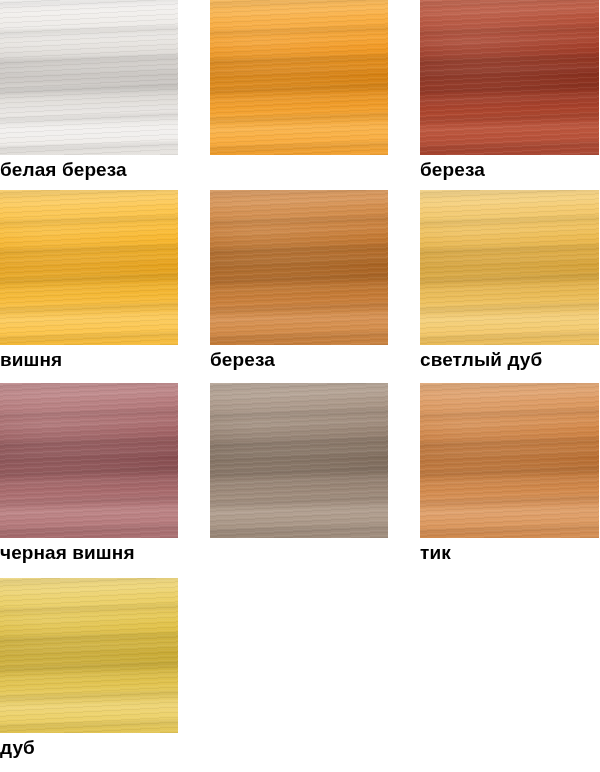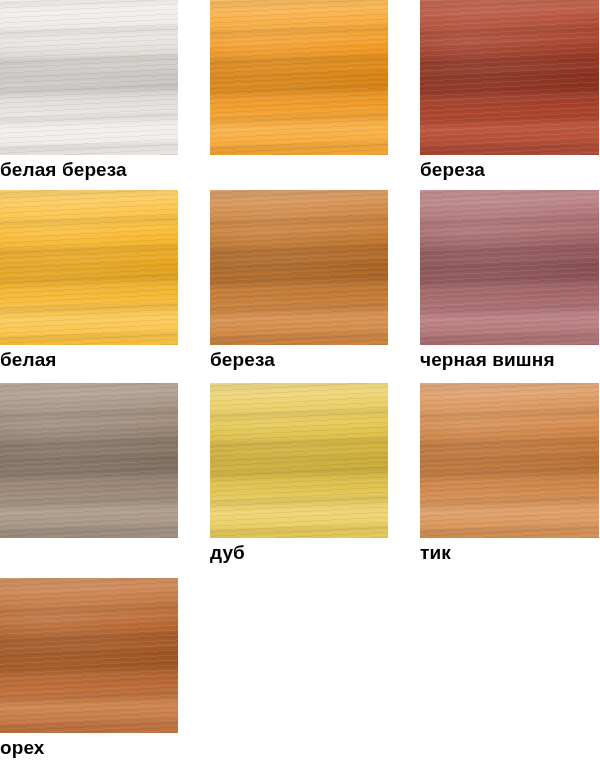--- a/index.html
+++ b/index.html
@@ -139,63 +139,63 @@
           <span class="grain-fine"></span>
         </div>
         <div class="swatch-label">береза</div>
       </div>
       <div class="swatch-cell">
         <div class="swatch-tile" style="background-color: rgb(250, 187, 51); background-image: linear-gradient(rgb(253, 203, 90) 0%, rgb(250, 187, 51) 26%, rgb(239, 169, 31) 48%, rgb(250, 187, 51) 66%, rgb(253, 203, 90) 84%, rgb(250, 187, 51) 100%);">
           <span class="grain-wash"></span>
           <span class="grain-band"></span>
           <span class="grain-fine"></span>
         </div>
-        <div class="swatch-label">белая</div>
+        <div class="swatch-label">вишня</div>
       </div>
       <div class="swatch-cell">
         <div class="swatch-tile" style="background-color: rgb(200, 124, 53); background-image: linear-gradient(rgb(216, 145, 80) 0%, rgb(200, 124, 53) 26%, rgb(176, 104, 37) 48%, rgb(200, 124, 53) 66%, rgb(216, 145, 80) 84%, rgb(200, 124, 53) 100%);">
           <span class="grain-wash"></span>
           <span class="grain-band"></span>
           <span class="grain-fine"></span>
         </div>
         <div class="swatch-label">береза</div>
       </div>
       <div class="swatch-cell">
+        <div class="swatch-tile" style="background-color: rgb(239, 190, 85); background-image: linear-gradient(rgb(246, 208, 121) 0%, rgb(239, 190, 85) 26%, rgb(223, 169, 60) 48%, rgb(239, 190, 85) 66%, rgb(246, 208, 121) 84%, rgb(239, 190, 85) 100%);">
+          <span class="grain-wash"></span>
+          <span class="grain-band"></span>
+          <span class="grain-fine"></span>
+        </div>
+        <div class="swatch-label">светлый дуб</div>
+      </div>
+      <div class="swatch-cell">
         <div class="swatch-tile" style="background-color: rgb(168, 105, 107); background-image: linear-gradient(rgb(188, 129, 131) 0%, rgb(168, 105, 107) 26%, rgb(142, 82, 85) 48%, rgb(168, 105, 107) 66%, rgb(188, 129, 131) 84%, rgb(168, 105, 107) 100%);">
           <span class="grain-wash"></span>
           <span class="grain-band"></span>
           <span class="grain-fine"></span>
         </div>
         <div class="swatch-label">черная вишня</div>
       </div>
       <div class="swatch-cell">
         <div class="swatch-tile" style="background-color: rgb(156, 136, 120); background-image: linear-gradient(rgb(176, 157, 141) 0%, rgb(156, 136, 120) 26%, rgb(133, 114, 98) 48%, rgb(156, 136, 120) 66%, rgb(176, 157, 141) 84%, rgb(156, 136, 120) 100%);">
           <span class="grain-wash"></span>
           <span class="grain-band"></span>
           <span class="grain-fine"></span>
         </div>
       </div>
       <div class="swatch-cell">
+        <div class="swatch-tile" style="background-color: rgb(212, 137, 74); background-image: linear-gradient(rgb(224, 159, 104) 0%, rgb(212, 137, 74) 26%, rgb(192, 116, 54) 48%, rgb(212, 137, 74) 66%, rgb(224, 159, 104) 84%, rgb(212, 137, 74) 100%);">
+          <span class="grain-wash"></span>
+          <span class="grain-band"></span>
+          <span class="grain-fine"></span>
+        </div>
+        <div class="swatch-label">тик</div>
+      </div>
+      <div class="swatch-cell">
         <div class="swatch-tile" style="background-color: rgb(229, 198, 78); background-image: linear-gradient(rgb(239, 213, 115) 0%, rgb(229, 198, 78) 26%, rgb(210, 178, 56) 48%, rgb(229, 198, 78) 66%, rgb(239, 213, 115) 84%, rgb(229, 198, 78) 100%);">
           <span class="grain-wash"></span>
           <span class="grain-band"></span>
           <span class="grain-fine"></span>
         </div>
         <div class="swatch-label">дуб</div>
-      </div>
-      <div class="swatch-cell">
-        <div class="swatch-tile" style="background-color: rgb(212, 137, 74); background-image: linear-gradient(rgb(224, 159, 104) 0%, rgb(212, 137, 74) 26%, rgb(192, 116, 54) 48%, rgb(212, 137, 74) 66%, rgb(224, 159, 104) 84%, rgb(212, 137, 74) 100%);">
-          <span class="grain-wash"></span>
-          <span class="grain-band"></span>
-          <span class="grain-fine"></span>
-        </div>
-        <div class="swatch-label">тик</div>
-      </div>
-      <div class="swatch-cell">
-        <div class="swatch-tile" style="background-color: rgb(188, 106, 51); background-image: linear-gradient(rgb(206, 130, 77) 0%, rgb(188, 106, 51) 26%, rgb(165, 86, 34) 48%, rgb(188, 106, 51) 66%, rgb(206, 130, 77) 84%, rgb(188, 106, 51) 100%);">
-          <span class="grain-wash"></span>
-          <span class="grain-band"></span>
-          <span class="grain-fine"></span>
-        </div>
-        <div class="swatch-label">орех</div>
       </div>
     </div>
 </div>
 
 </body></html>

